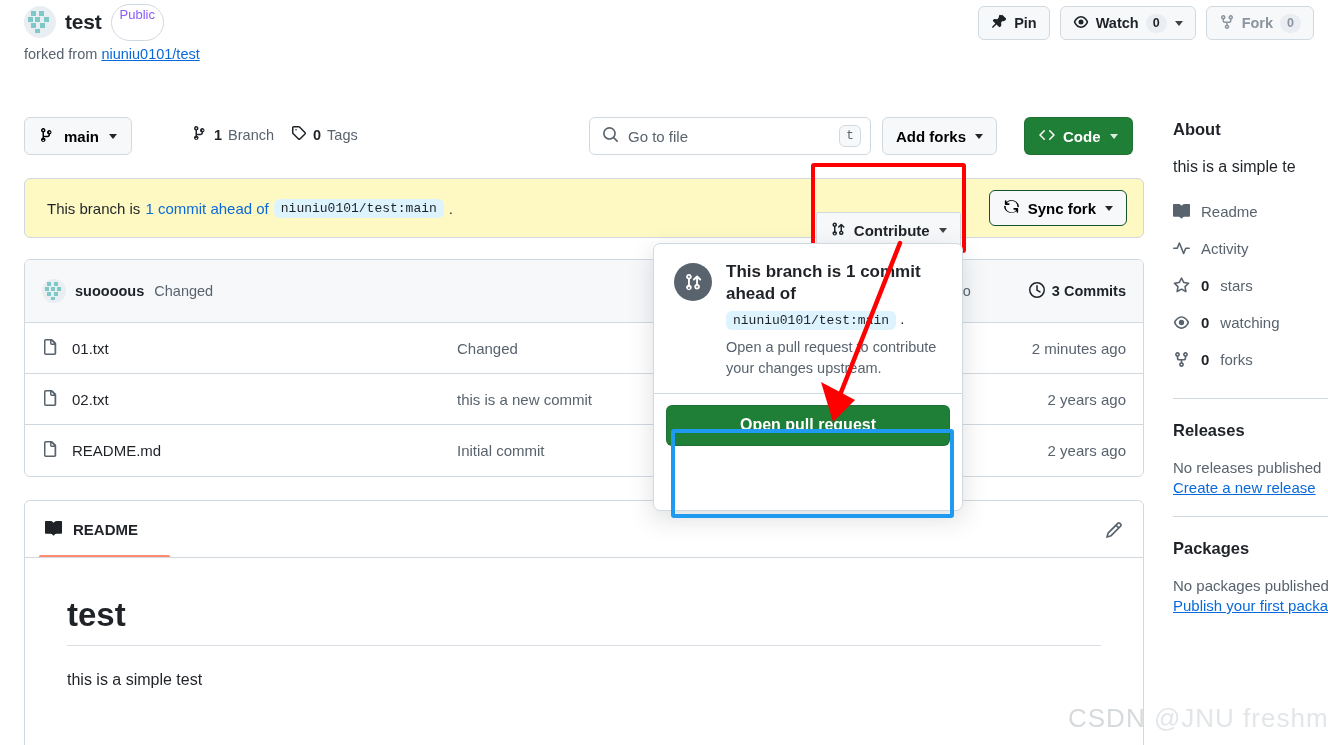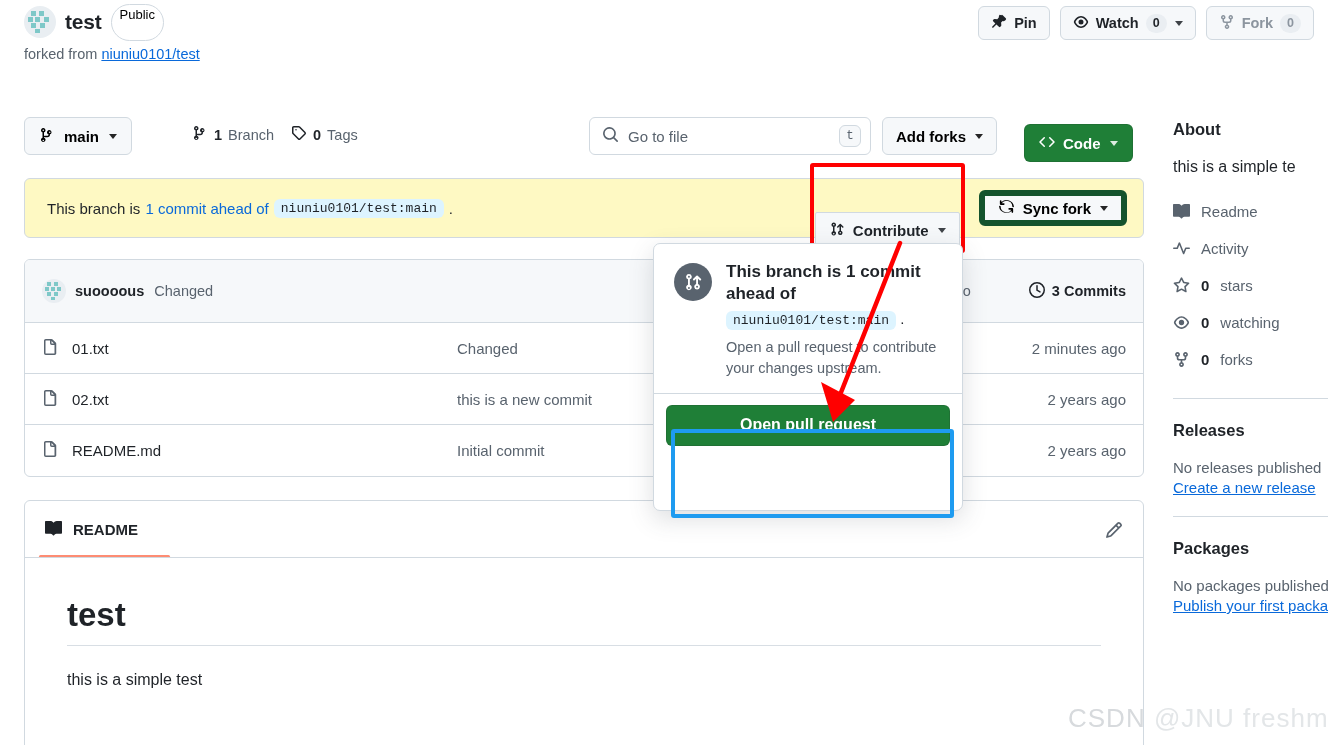--- a/index.html
+++ b/index.html
@@ -20,21 +20,21 @@
   .repo-avatar {
     width: 32px; height: 32px; border-radius: 50%;
     background: #e9eef2; position: relative; overflow: hidden; flex: none;
   }
   .repo-avatar i {
     position: absolute; background: #7ec8c8; display: block;
   }
   .repo-name { font-size: 21px; font-weight: 700; color: #1f2328; letter-spacing: -0.2px; }
   .visibility-pill {
     border: 1px solid #d1d9e0; border-radius: 2em; padding: 1px 8px 16px;
-    font-size: 13px; color: #000000; line-height: 18px; font-weight: 500;
+    font-size: 13px; color: #8b5cf6; line-height: 18px; font-weight: 500;
   }
   .forked-from { margin-top: 6px; font-size: 14.5px; color: #59636e; }
   .forked-from a { color: #0969da; text-decoration: underline; }
 
   
   .header-actions {
     position: absolute; right: 0px; top: 2px;
     display: flex; align-items: center; gap: 10px;
   }
   .btn {
@@ -75,21 +75,21 @@
   .search-wrap .ph { flex: 1; color: #59636e; font-size: 15px; margin-left: 9px; }
   .kbd {
     border: 1px solid #d1d9e0; border-radius: 6px; background:#f6f8fa;
     width: 22px; height: 22px; display: flex; align-items: center; justify-content: center;
     font-size: 12.5px; color: #59636e; font-family: "Liberation Mono", monospace;
   }
   .addfile-btn { position: absolute; left: 858px; top: 0; height: 38px; padding: 0 13px;
     display: inline-flex; align-items: center; gap: 8px;
     border: 1px solid #d1d9e0; border-radius: 6px; background: #f6f8fa;
     font-size: 15px; font-weight: 600; cursor: pointer; }
-  .code-btn { position: absolute; left: 1000px; top: 7px; height: 38px; padding: 0 14px;
+  .code-btn { position: absolute; left: 1000px; top: 0; height: 38px; padding: 0 14px;
     display: inline-flex; align-items: center; gap: 8px;
     border: 1px solid rgba(31,35,40,.15); border-radius: 6px; background: #1f7f37;
     color: #fff; font-size: 15px; font-weight: 600; cursor: pointer; }
 
   
   .status-bar {
     position: absolute; left: 24px; top: 178px; width: 1120px; height: 60px;
     border: 1px solid #d1d9e0; border-radius: 6px; background: #fef9c3;
     display: flex; align-items: center; padding: 0 16px 0 22px;
   }
@@ -104,22 +104,22 @@
   .contribute-outline {
     position: absolute; inset: 0; border: 4px solid #ff0000; border-radius: 3px; pointer-events: none;
   }
   .contribute-btn {
     height: 36px; padding: 0 13px; display: inline-flex; align-items: center; gap: 8px;
     border: 1px solid #d1d9e0; border-radius: 2px; background: #f6f8fa;
     font-size: 15px; font-weight: 600; cursor: pointer; color: #1f2328; margin-top: 44px;
   }
   .sync-btn {
     height: 36px; padding: 0 13px; display: inline-flex; align-items: center; gap: 8px;
-    border: 6px solid #14532d; border-radius: 6px; background: #f6f8fa;
-    font-size: 15px; font-weight: 600; cursor: pointer;
+    border: 1px solid #14532d; border-radius: 6px; background: #f6f8fa;
+    font-size: 15px; font-weight: 600; cursor: pointer; margin-left: 9px;
   }
 
   
   .file-box {
     position: absolute; left: 24px; top: 259px; width: 1120px;
     border: 1px solid #d1d9e0; border-radius: 6px; overflow: hidden; background: #fff;
   }
   .commit-head {
     background: #f6f8fa; border-bottom: 1px solid #d1d9e0;
     height: 63px; display: flex; align-items: center; padding: 0 17px;

